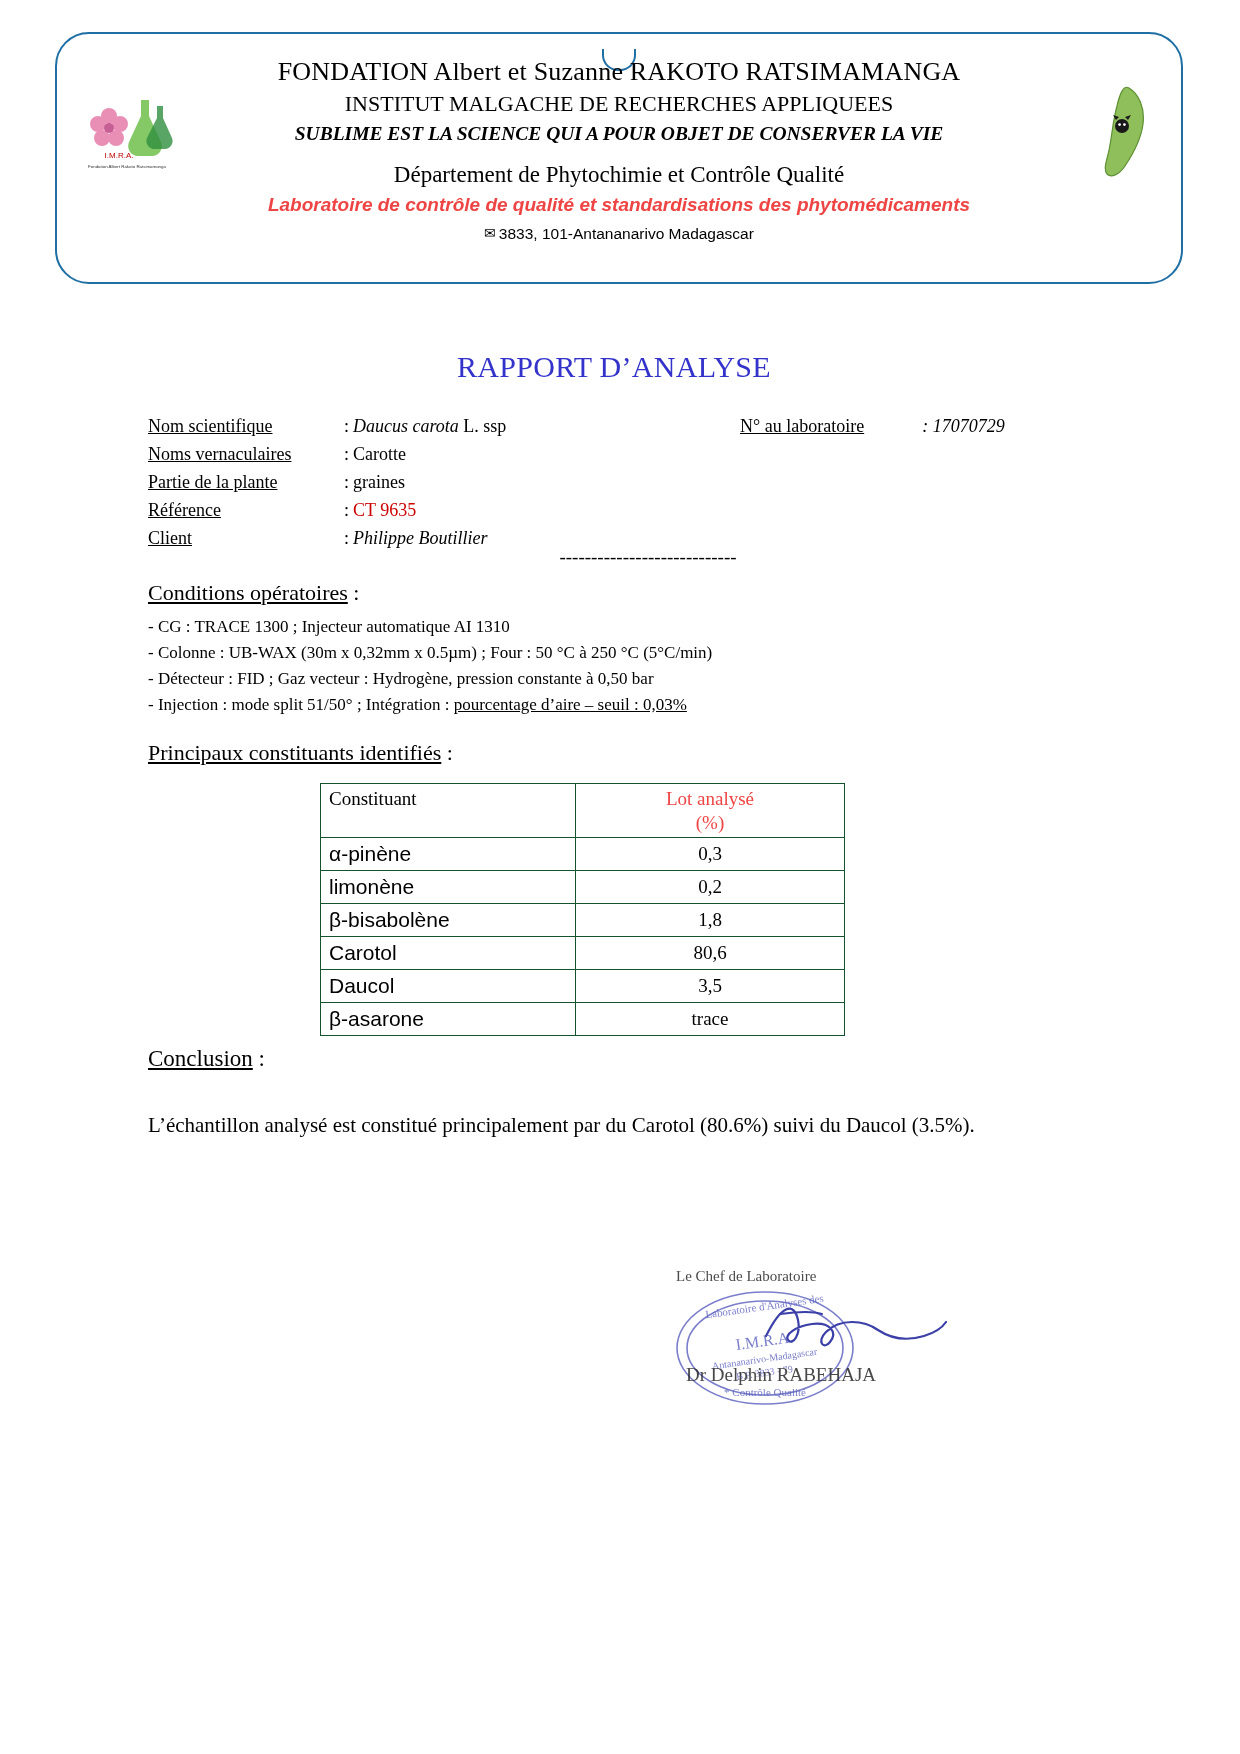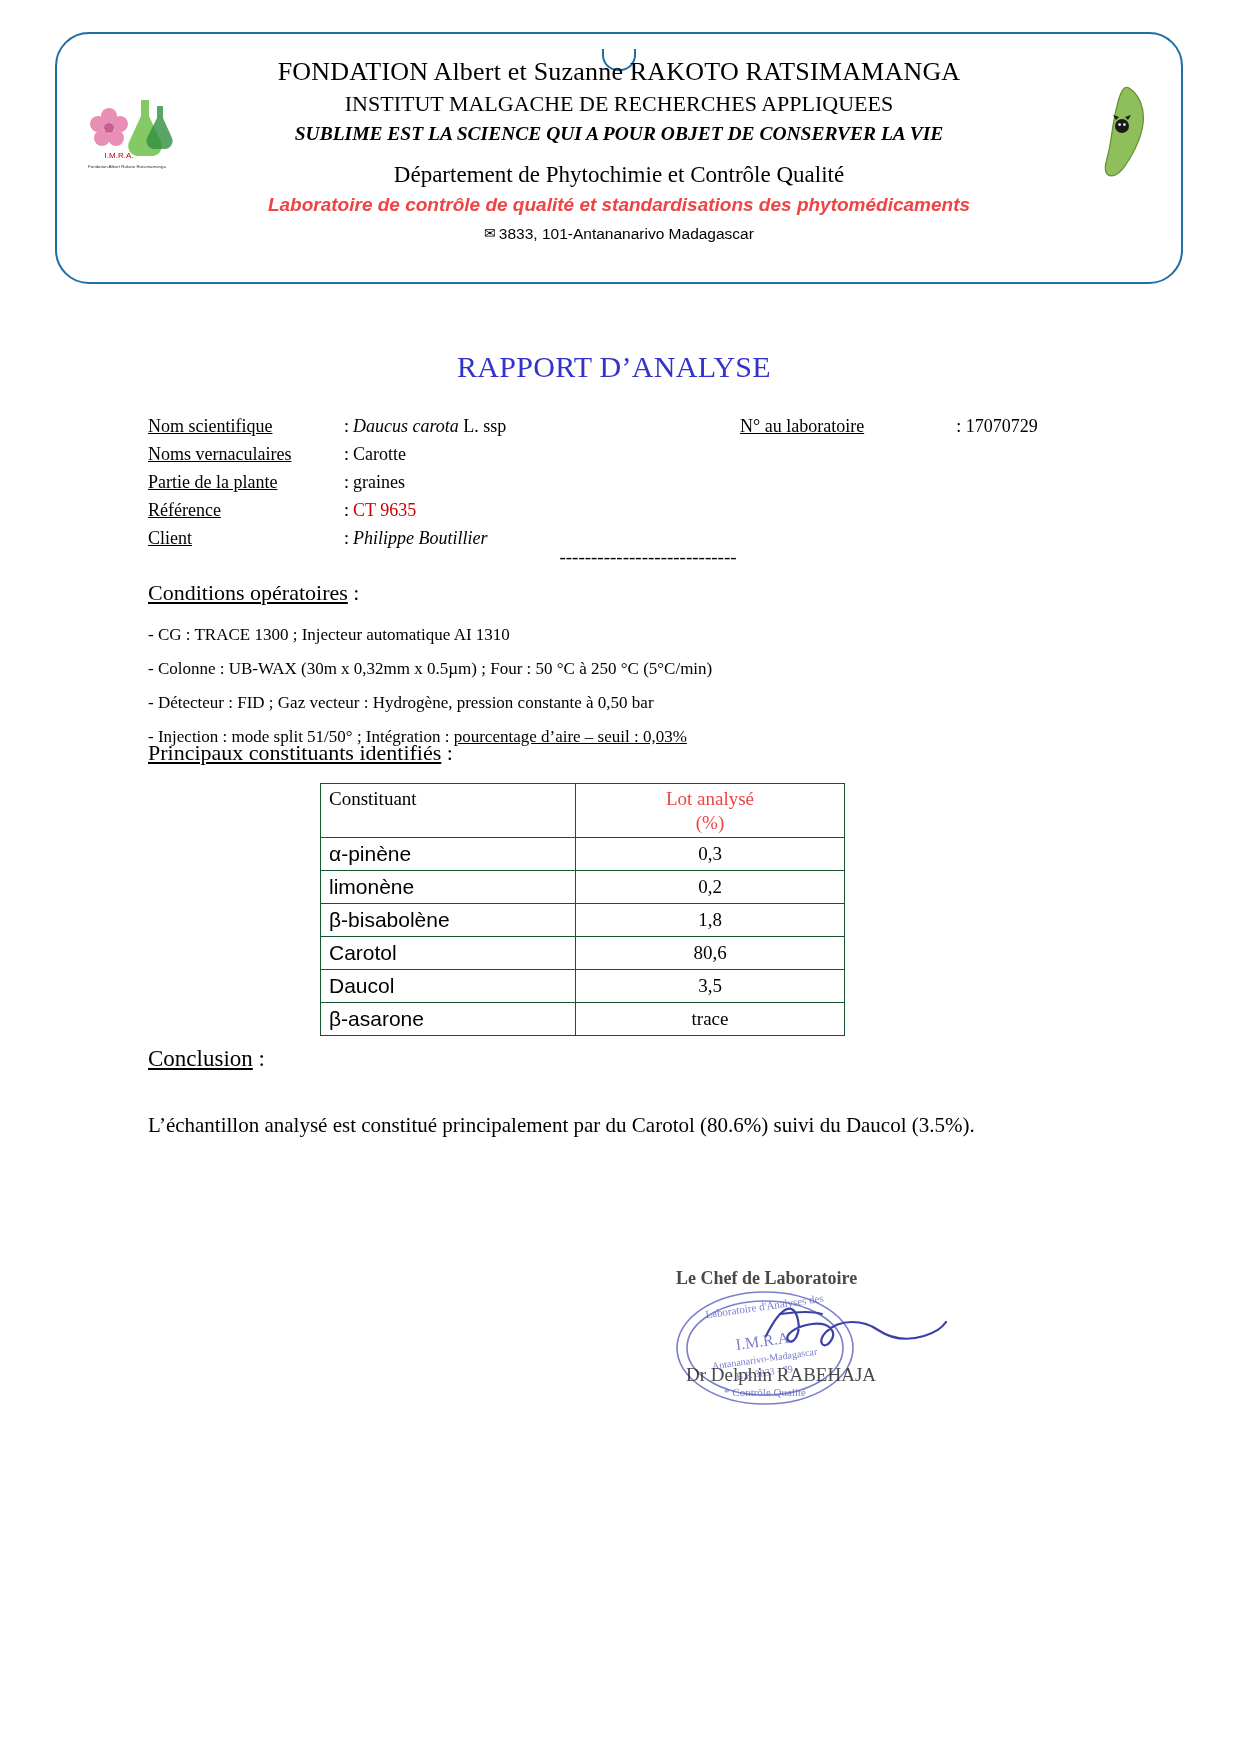--- a/index.html
+++ b/index.html
@@ -146,21 +146,22 @@
   .red { color: #cc0000; }
 
   .lab-no {
     position: absolute;
     left: 592px;
     top: 0;
     white-space: nowrap;
   }
   .lab-no .lbl2 { text-decoration: underline; }
   .lab-no .v2 {
-    margin-left: 92px;
+    font-style: italic;
+    margin-left: 58px;
   }
 
   .dashes {
     position: absolute;
     left: 148px;
     top: 546px;
     width: 940px;
     text-align: center;
     font-size: 19px;
     letter-spacing: 0px;
@@ -178,21 +179,21 @@
   #conditions-heading { left: 148px; top: 580px; }
 
   .cond-list {
     position: absolute;
     left: 148px;
     top: 614px;
     width: 950px;
     font-size: 17px;
     line-height: 1.53;
   }
-  .cond-list div { white-space: nowrap; margin-top: 8px; }
+  .cond-list div { white-space: nowrap; }
   .ul { text-decoration: underline; }
 
   #constituents-heading { left: 148px; top: 740px; }
 
   
   .tbl {
     position: absolute;
     left: 320px;
     top: 783px;
     width: 525px;
@@ -240,24 +241,23 @@
     font-size: 21px;
     line-height: 1.62;
     text-align: justify;
   }
 
   
   .sig-title {
     position: absolute;
     left: 676px;
     top: 1268px;
-    font-size: 18px;
+    font-size: 15px;
     color: #2a2a2a;
     opacity: .85;
-    font-weight: bold;
   }
   .sig-name {
     position: absolute;
     left: 686px;
     top: 1364px;
     font-size: 19px;
     color: #2a2a2a;
     opacity: .85;
   }
   .stamp {

